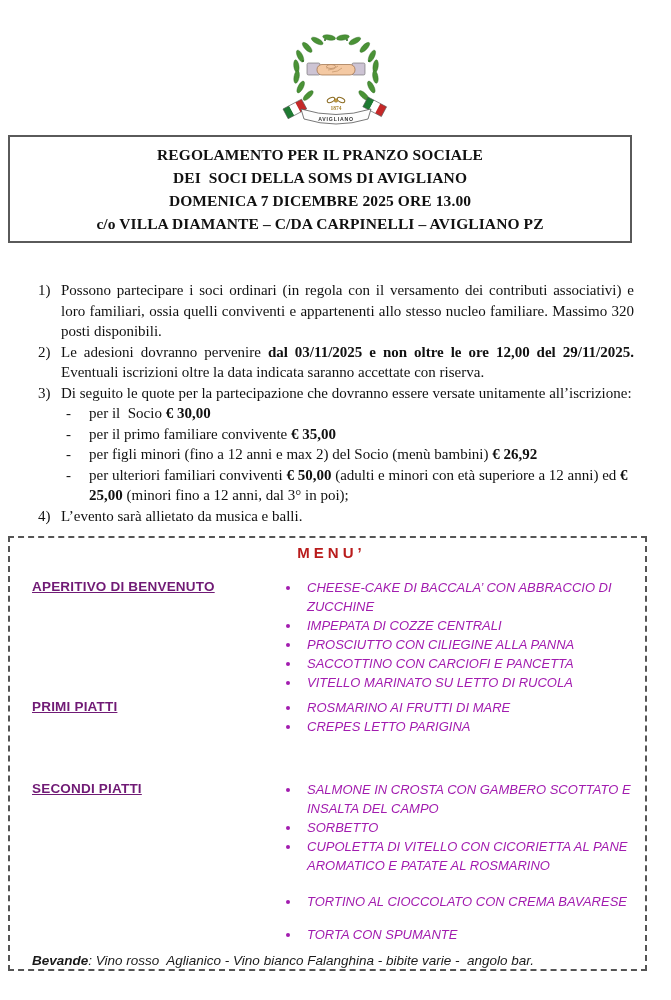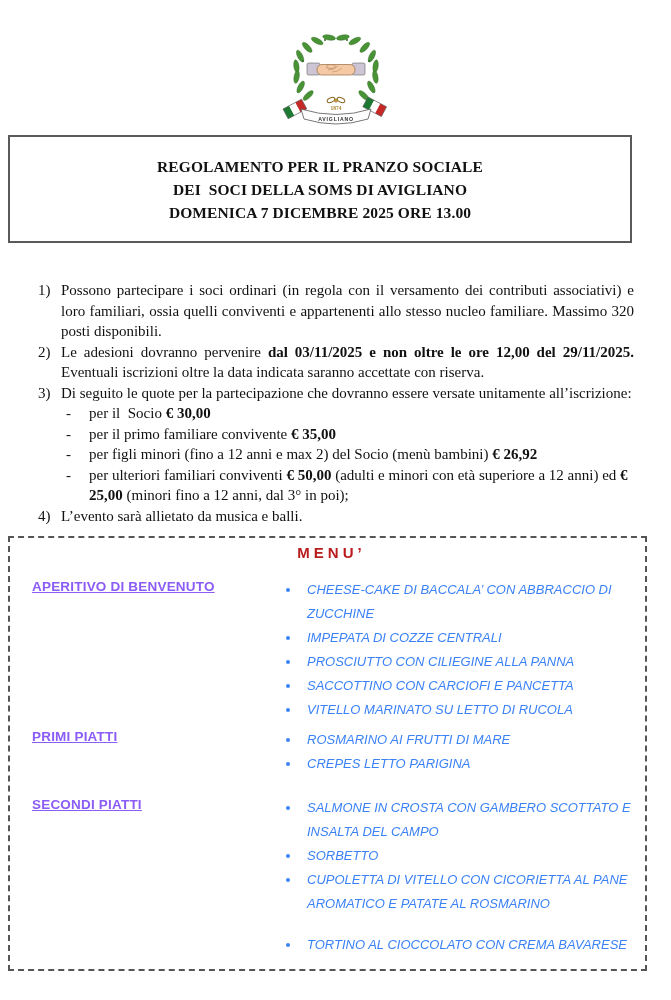--- a/index.html
+++ b/index.html
@@ -47,31 +47,31 @@
     font-family:"Liberation Sans", sans-serif;
     overflow:hidden;
   }
   .menu-title {
     text-align:center; font-weight:bold; font-size:15px;
     letter-spacing:4px; line-height:18px; color:#b91c1c;
   }
   .menu-sections { margin-top:16px; }
   .menu-section { display:flex; }
   .menu-section.s1 { margin-bottom:6px; }
-  .menu-section.s2 { margin-bottom:20px; }
+  .menu-section.s2 { margin-bottom:44px; }
   .menu-cat {
     width:255px; flex:0 0 255px;
     font-weight:bold; font-size:13.5px; text-decoration:underline;
-    letter-spacing:0.2px; padding-top:1px; color:#8b5cf6;
+    letter-spacing:0.2px; padding-top:1px; color:#701a75;
   }
   ul.menu-items {
     width:352px; margin:0; padding-left:14px; list-style:disc outside;
   }
   ul.menu-items li {
-    font-style:italic; font-size:13px; line-height:24px; color:#3b82f6;
+    font-style:italic; font-size:13px; line-height:19px; color:#a21caf;
     padding-left:6px;
   }
   .menu-section.s3 li:nth-child(4) { margin-top:17px; }
   .menu-section.s3 li:nth-child(5) { margin-top:14px; }
   .beverages {
     margin-top:9px; font-size:13.5px; font-style:italic; color:#1a1a1a;
   }
   .bev-label { font-weight:bold; }
   .bev-text { white-space:pre-wrap; }
 </style>
@@ -136,20 +136,21 @@
         <path d="M20 76 Q55 87 90 76 L87 86 Q55 96 23 86 Z" fill="#fdfdfd" stroke="#555" stroke-width="0.8"></path>
         <text x="55" y="87.5" text-anchor="middle" font-family="Liberation Sans, sans-serif" font-size="5.2" font-weight="bold" letter-spacing="0.8" fill="#333">AVIGLIANO</text>
       </g>
     </svg>
   </div>
 
   <div class="title-box">
     <div class="title-line">REGOLAMENTO PER IL PRANZO SOCIALE</div>
     <div class="title-line">DEI  SOCI DELLA SOMS DI AVIGLIANO</div>
     <div class="title-line">DOMENICA 7 DICEMBRE 2025 ORE 13.00</div>
+    <div class="title-line">c/o VILLA DIAMANTE – C/DA CARPINELLI – AVIGLIANO PZ</div>
   </div>
 
   <div class="rules">
       <div class="rule-row">
         <span class="rule-num">1)</span>
         <div class="rule-body">
           <div class="rule-text"><span>Possono partecipare i soci ordinari (in regola con il versamento dei contributi associativi) e loro familiari, ossia quelli conviventi e appartenenti allo stesso nucleo familiare. Massimo 320 posti disponibili.</span></div>
         </div>
       </div>
       <div class="rule-row">

